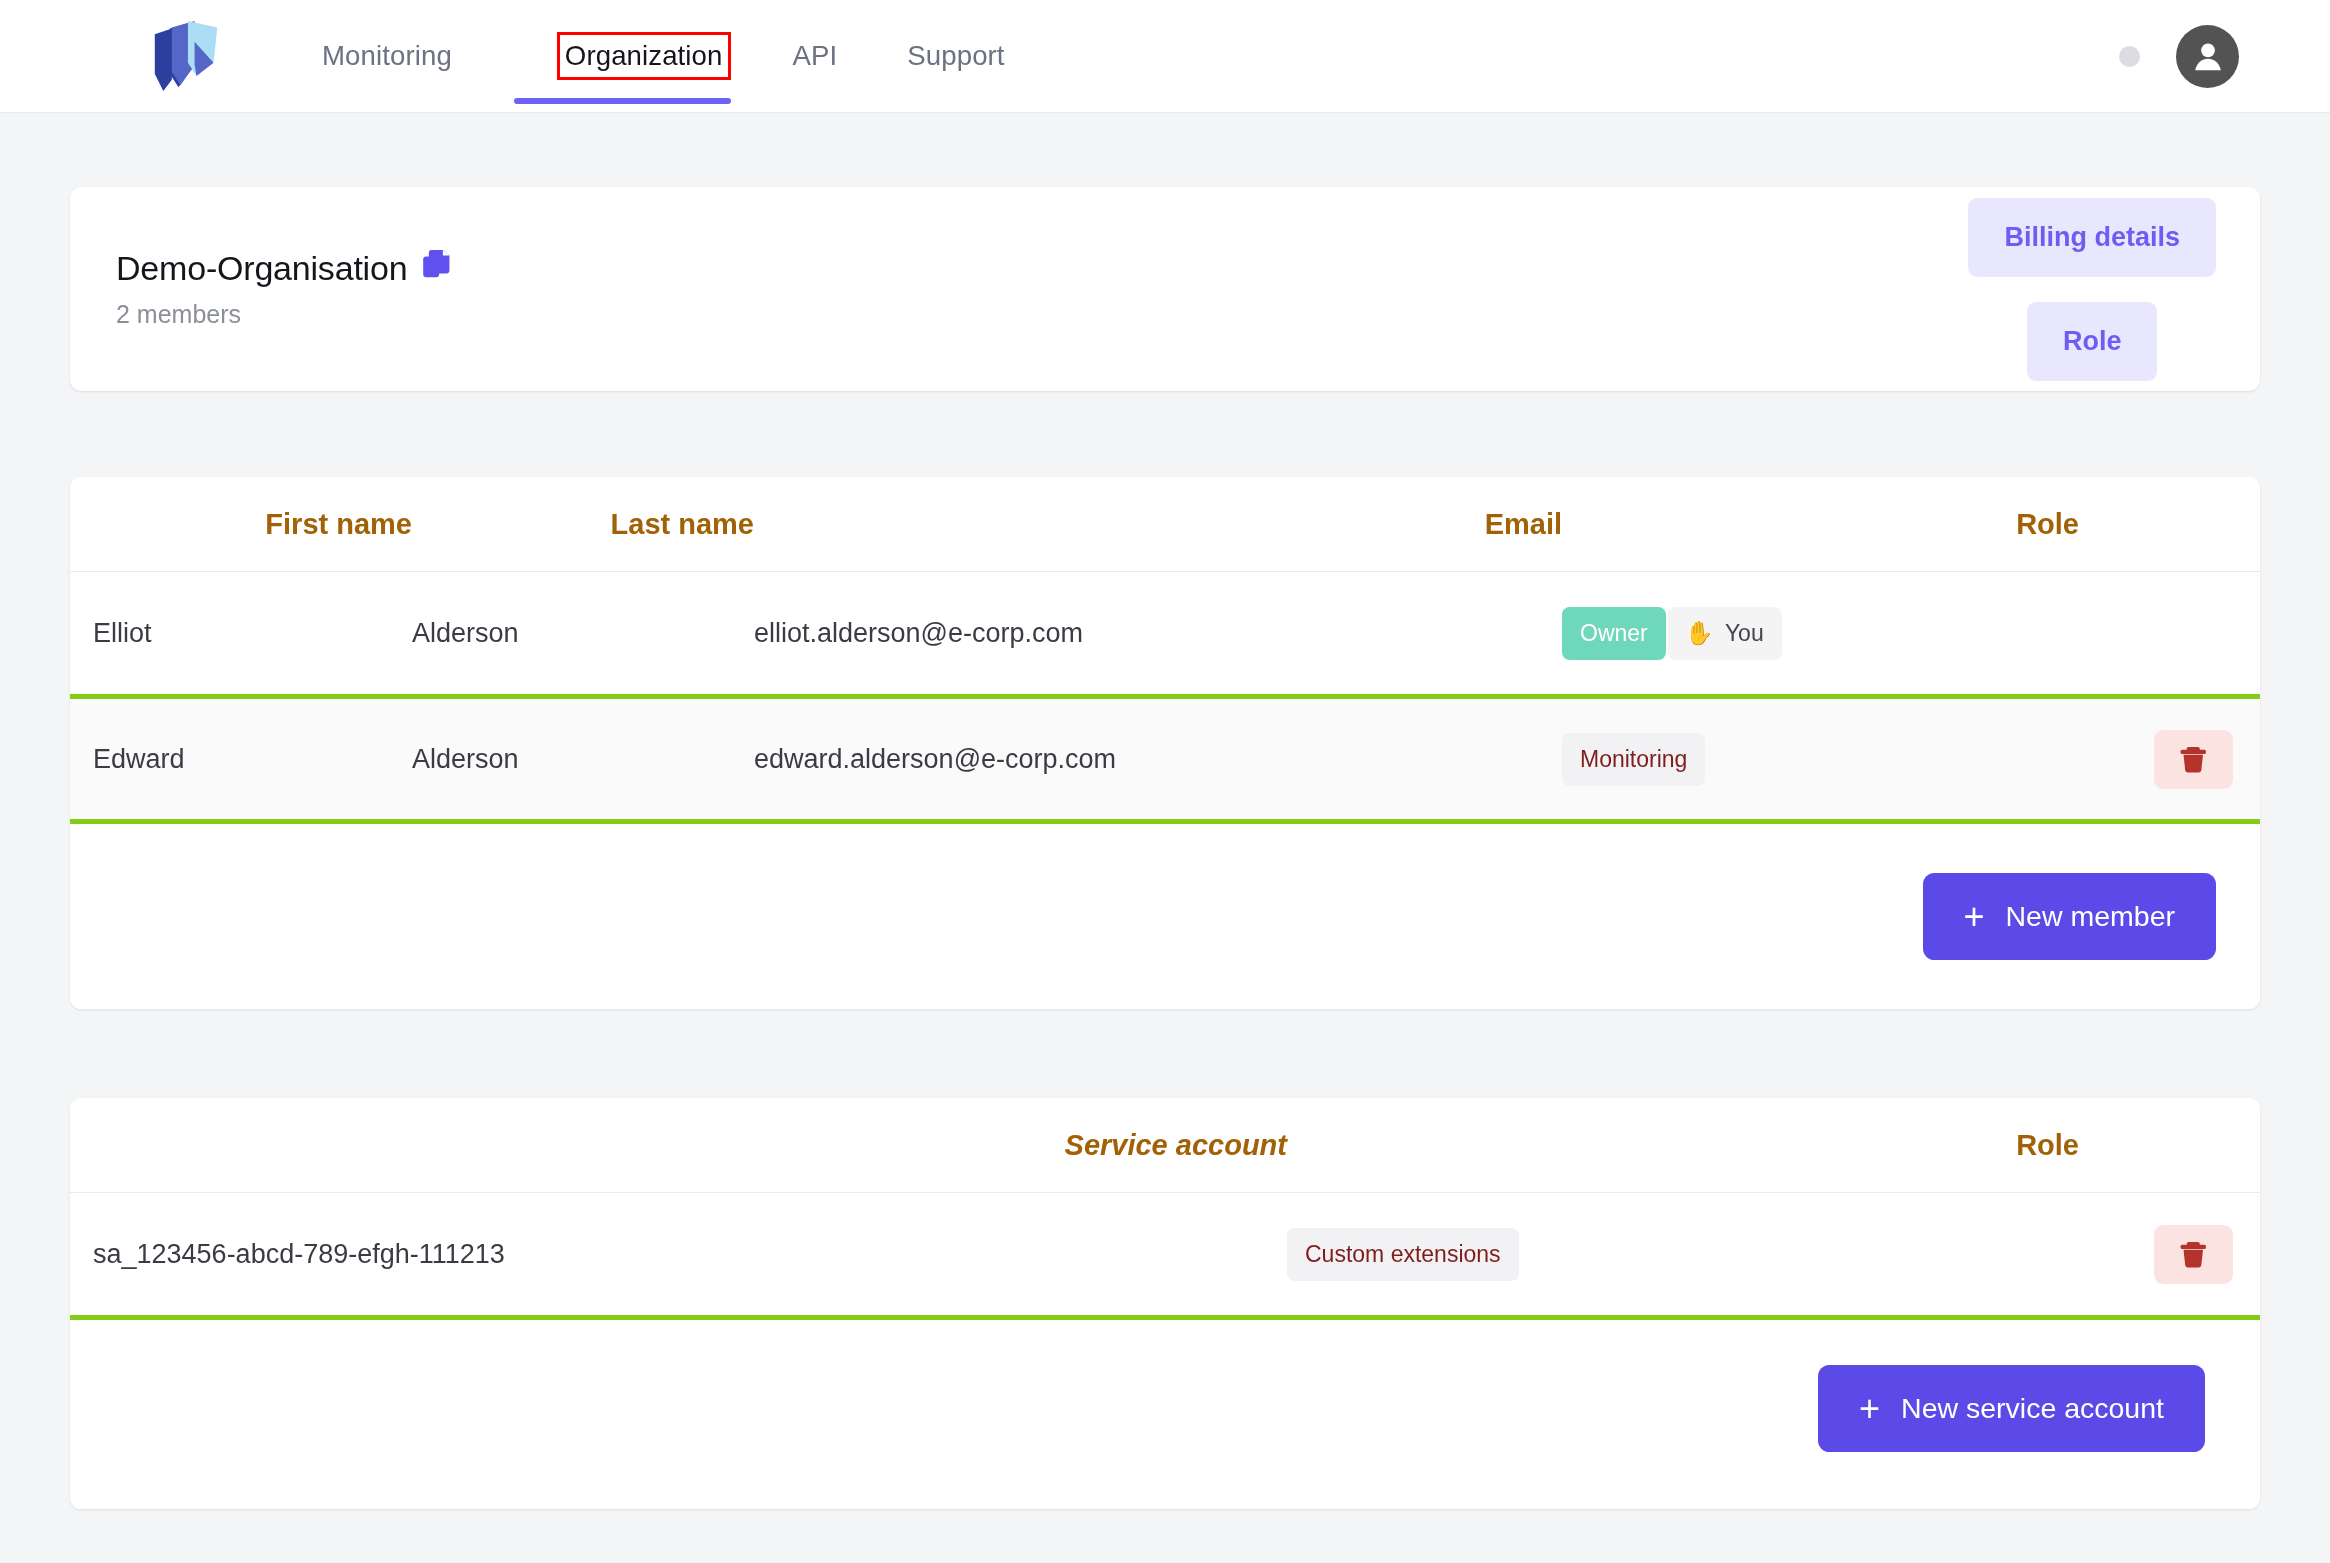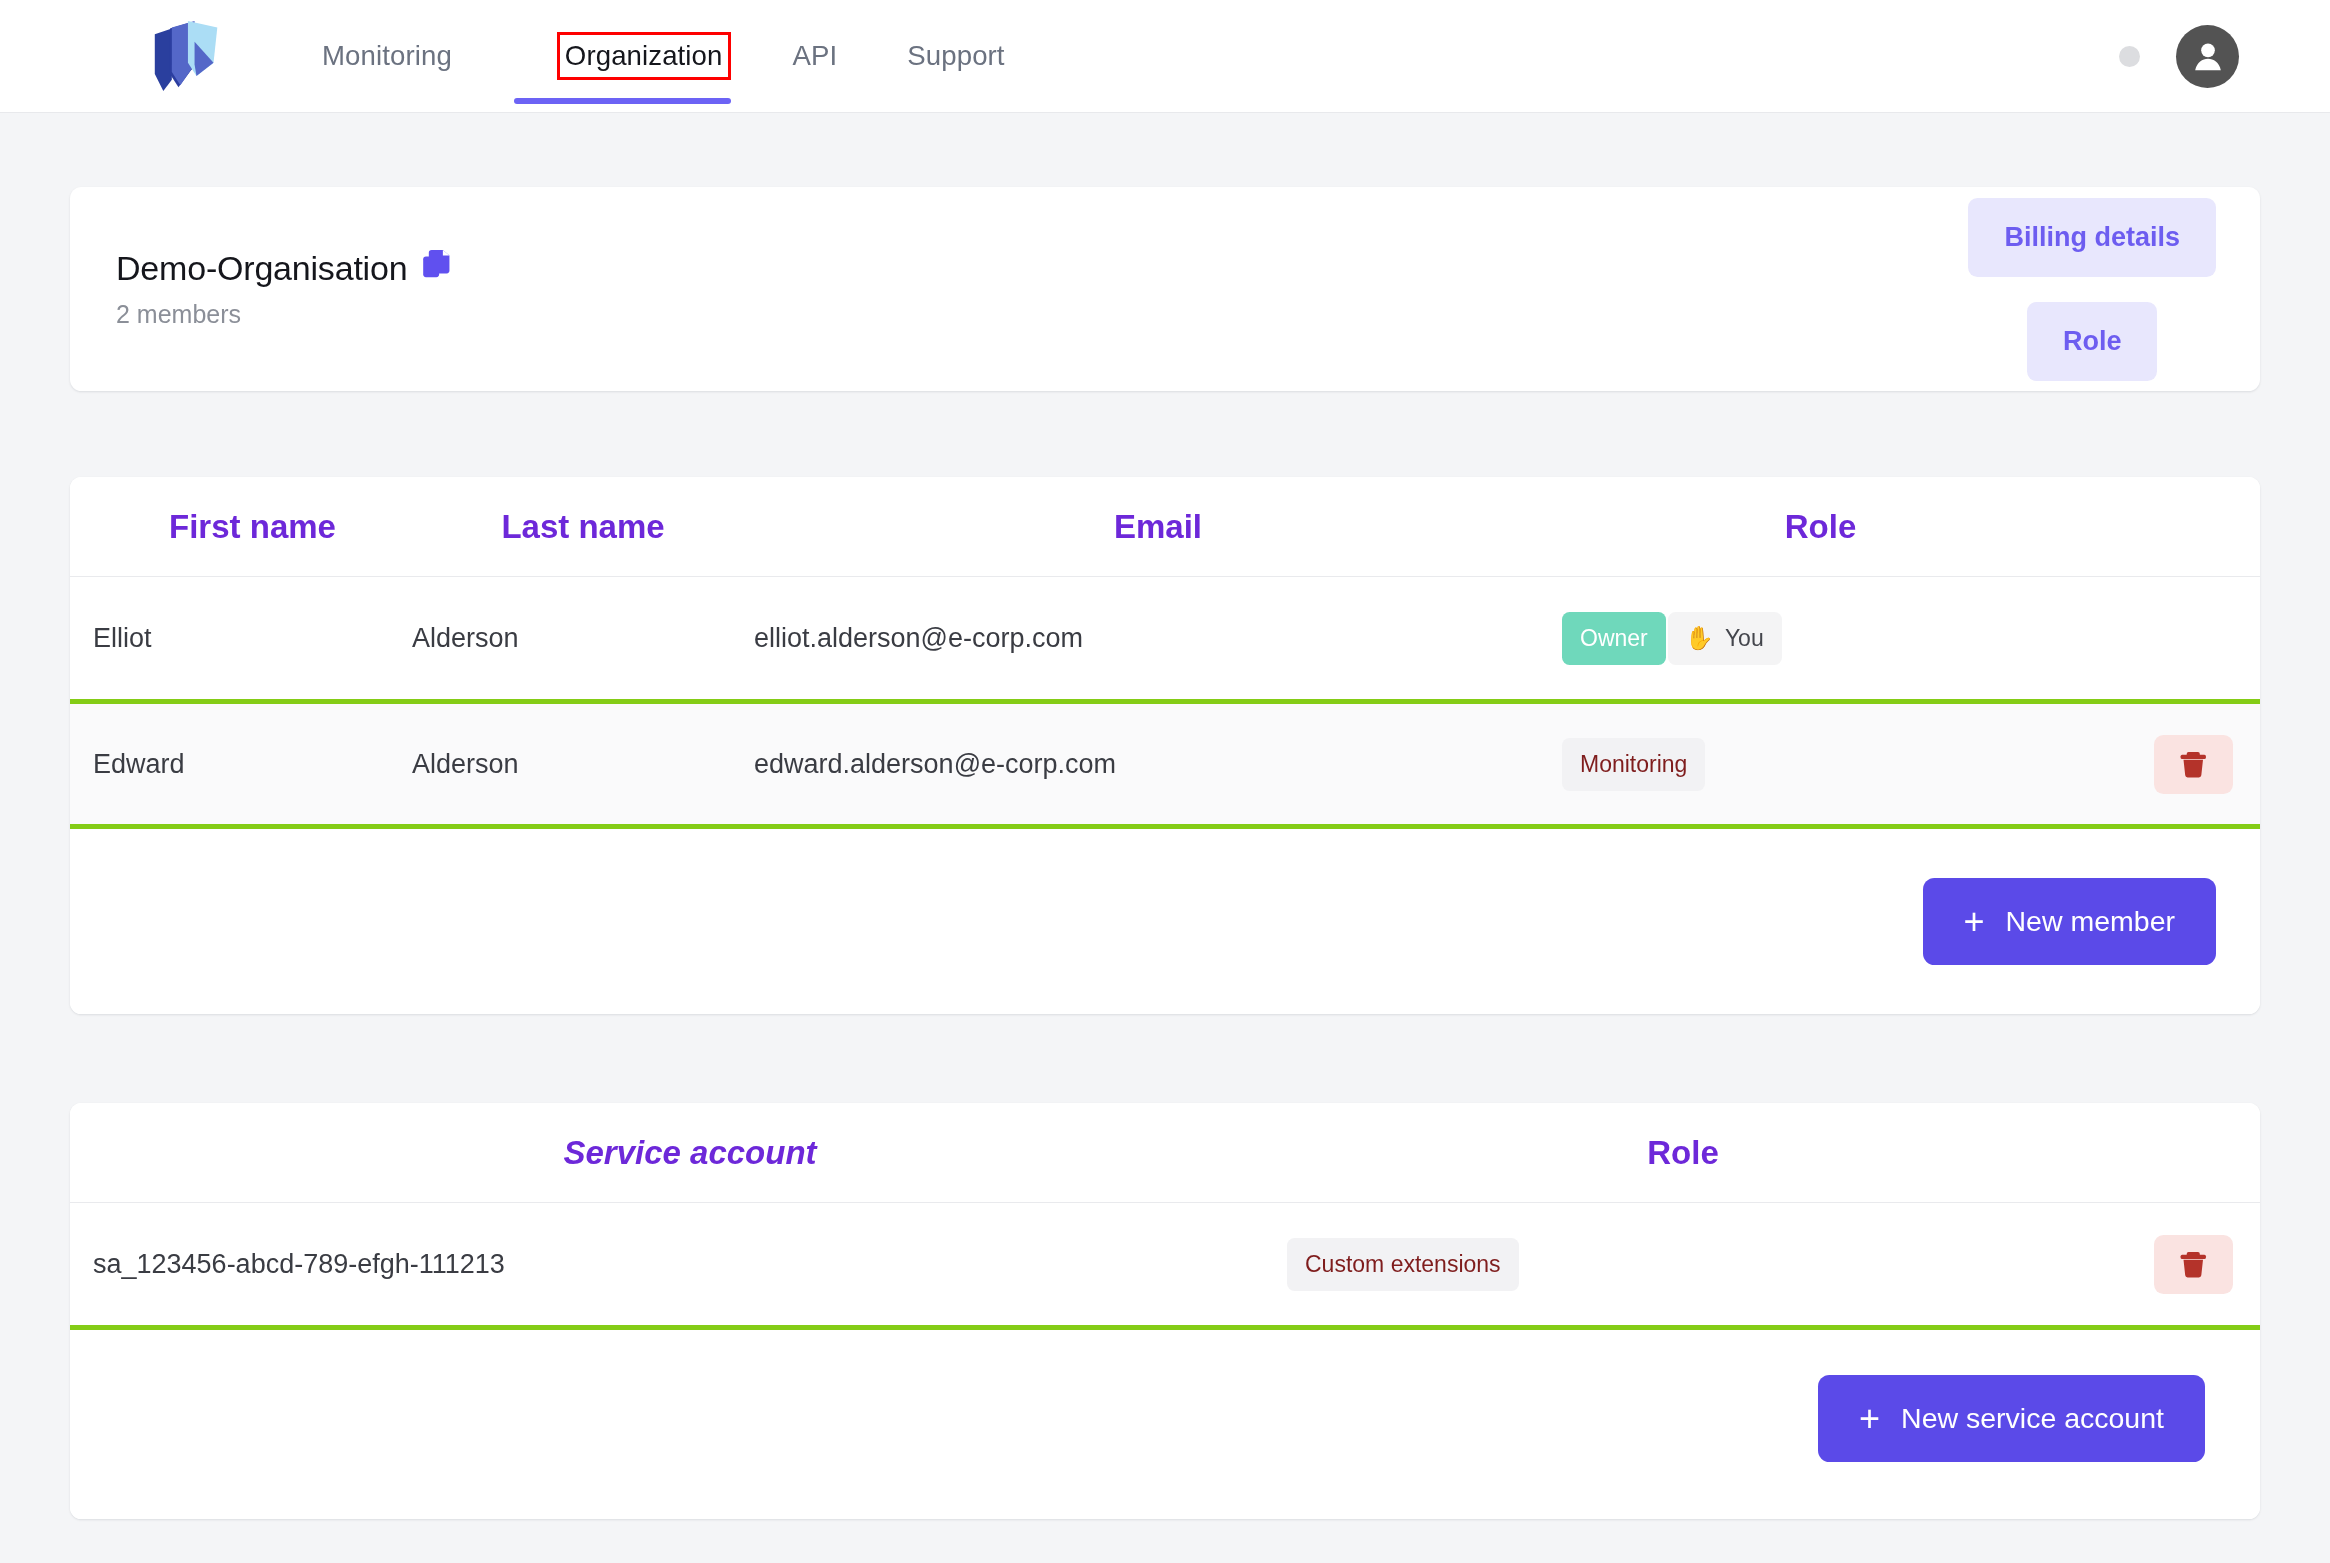--- a/index.html
+++ b/index.html
@@ -156,24 +156,24 @@
     cursor: pointer;
     white-space: nowrap;
   }
 
   
   .table-card { margin-top: 86px; overflow: hidden; }
 
   .tbl { width: 100%; border-collapse: collapse; table-layout: fixed; }
 
   .tbl th {
-    text-align: center;
-    font-size: 33px;
+    text-align: right;
+    font-size: 29px;
     font-weight: bold;
-    color: #6d28d9;
+    color: #a16207;
     padding: 31px 0 30px 0;
     border-bottom: 1.9px solid #e9eaed;
     background: #ffffff;
   }
 
   .tbl td {
     font-size: 27px;
     color: #3a3c43;
     padding: 0;
     height: 125px;

